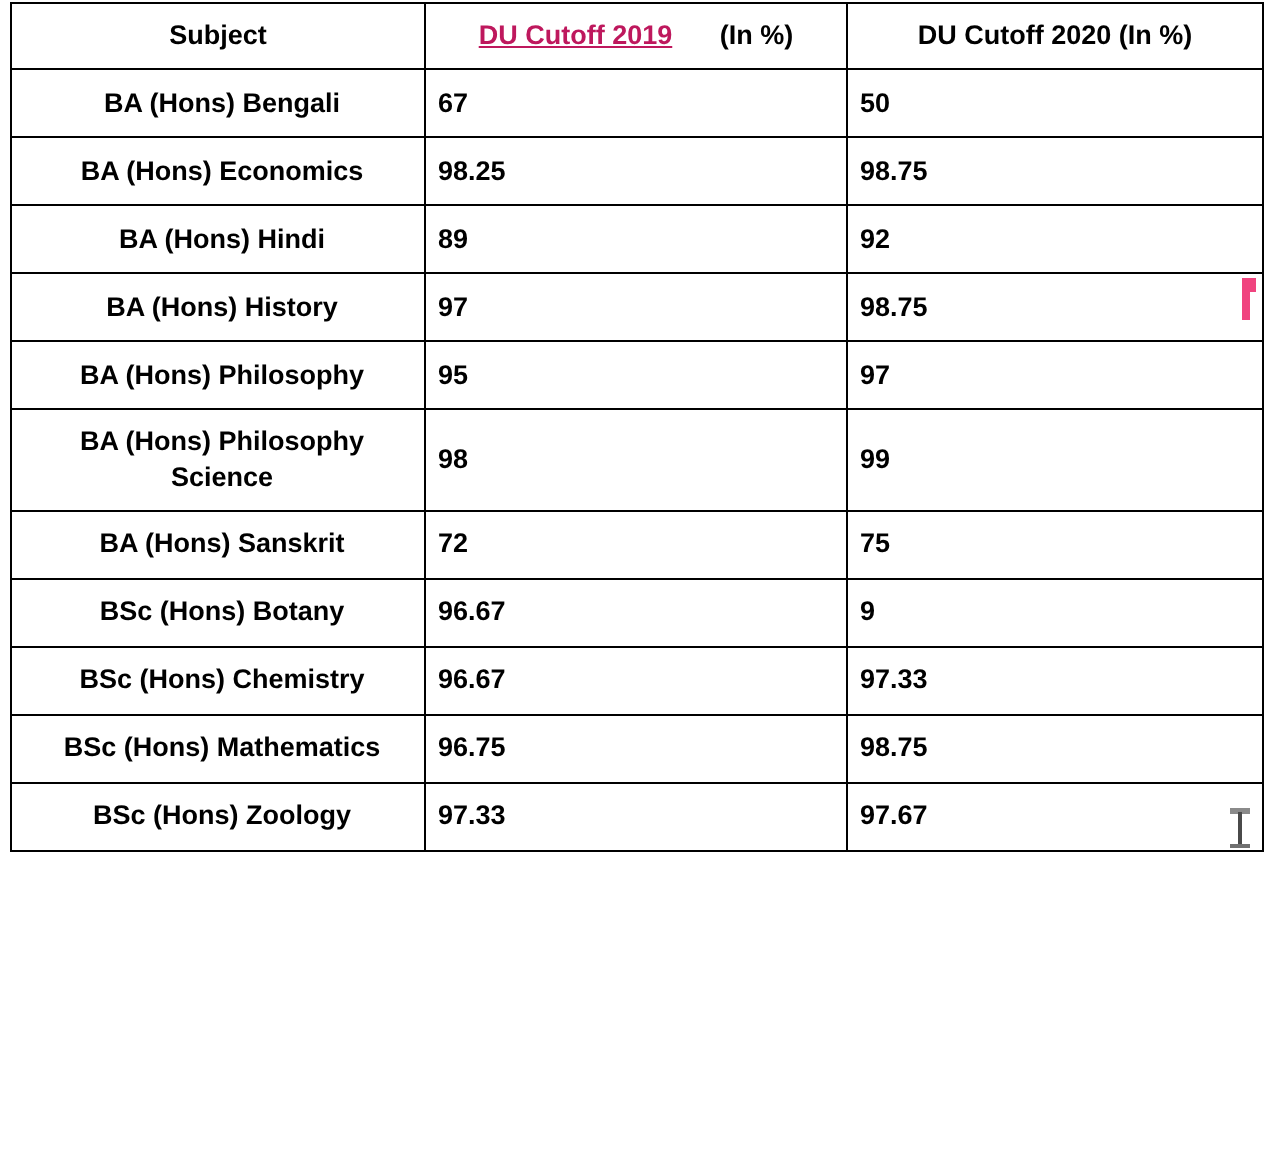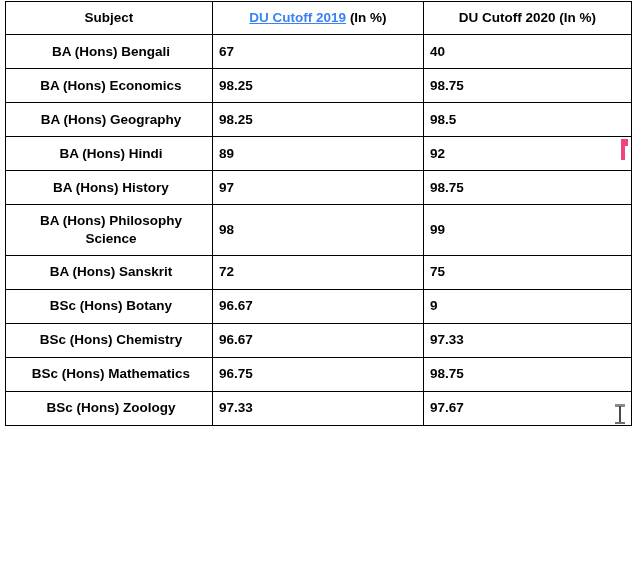--- a/index.html
+++ b/index.html
@@ -49,25 +49,26 @@
   table.cutoff-table td.subject-cell {
     text-align: center;
     padding: 7px 6px 7px 10px;
     height: 19px;
   }
   table.cutoff-table td.value-cell {
     padding: 7px 12px 7px 6px;
     height: 19px;
   }
   .link-2019 {
-    color: #3b82f6;
+    color: #be185d;
   }
   .hdr-suffix {
     color: #000000;
     text-decoration: none;
+    padding-left: 20px;
   }
   
   .caret-pink {
     position: absolute;
     left: 621px;
     top: 139px;
     width: 4px;
     height: 21px;
     background: #f0447f;
     pointer-events: none;
@@ -130,41 +131,41 @@
       <tr>
         <th>Subject</th>
         <th><a class="link-2019" href="#">DU Cutoff 2019</a><span class="hdr-suffix"> (In %)</span></th>
         <th>DU Cutoff 2020 (In %)</th>
       </tr>
     </thead>
     <tbody id="table-body">
         <tr>
           <td class="subject-cell">BA (Hons) Bengali</td>
           <td class="value-cell">67</td>
-          <td class="value-cell">40</td>
+          <td class="value-cell">50</td>
         </tr>
         <tr>
           <td class="subject-cell">BA (Hons) Economics</td>
           <td class="value-cell">98.25</td>
           <td class="value-cell">98.75</td>
         </tr>
         <tr>
-          <td class="subject-cell">BA (Hons) Geography</td>
-          <td class="value-cell">98.25</td>
-          <td class="value-cell">98.5</td>
-        </tr>
-        <tr>
           <td class="subject-cell">BA (Hons) Hindi</td>
           <td class="value-cell">89</td>
           <td class="value-cell">92</td>
         </tr>
         <tr>
           <td class="subject-cell">BA (Hons) History</td>
           <td class="value-cell">97</td>
           <td class="value-cell">98.75</td>
+        </tr>
+        <tr>
+          <td class="subject-cell">BA (Hons) Philosophy</td>
+          <td class="value-cell">95</td>
+          <td class="value-cell">97</td>
         </tr>
         <tr>
           <td class="subject-cell">BA (Hons) Philosophy Science</td>
           <td class="value-cell">98</td>
           <td class="value-cell">99</td>
         </tr>
         <tr>
           <td class="subject-cell">BA (Hons) Sanskrit</td>
           <td class="value-cell">72</td>
           <td class="value-cell">75</td>

